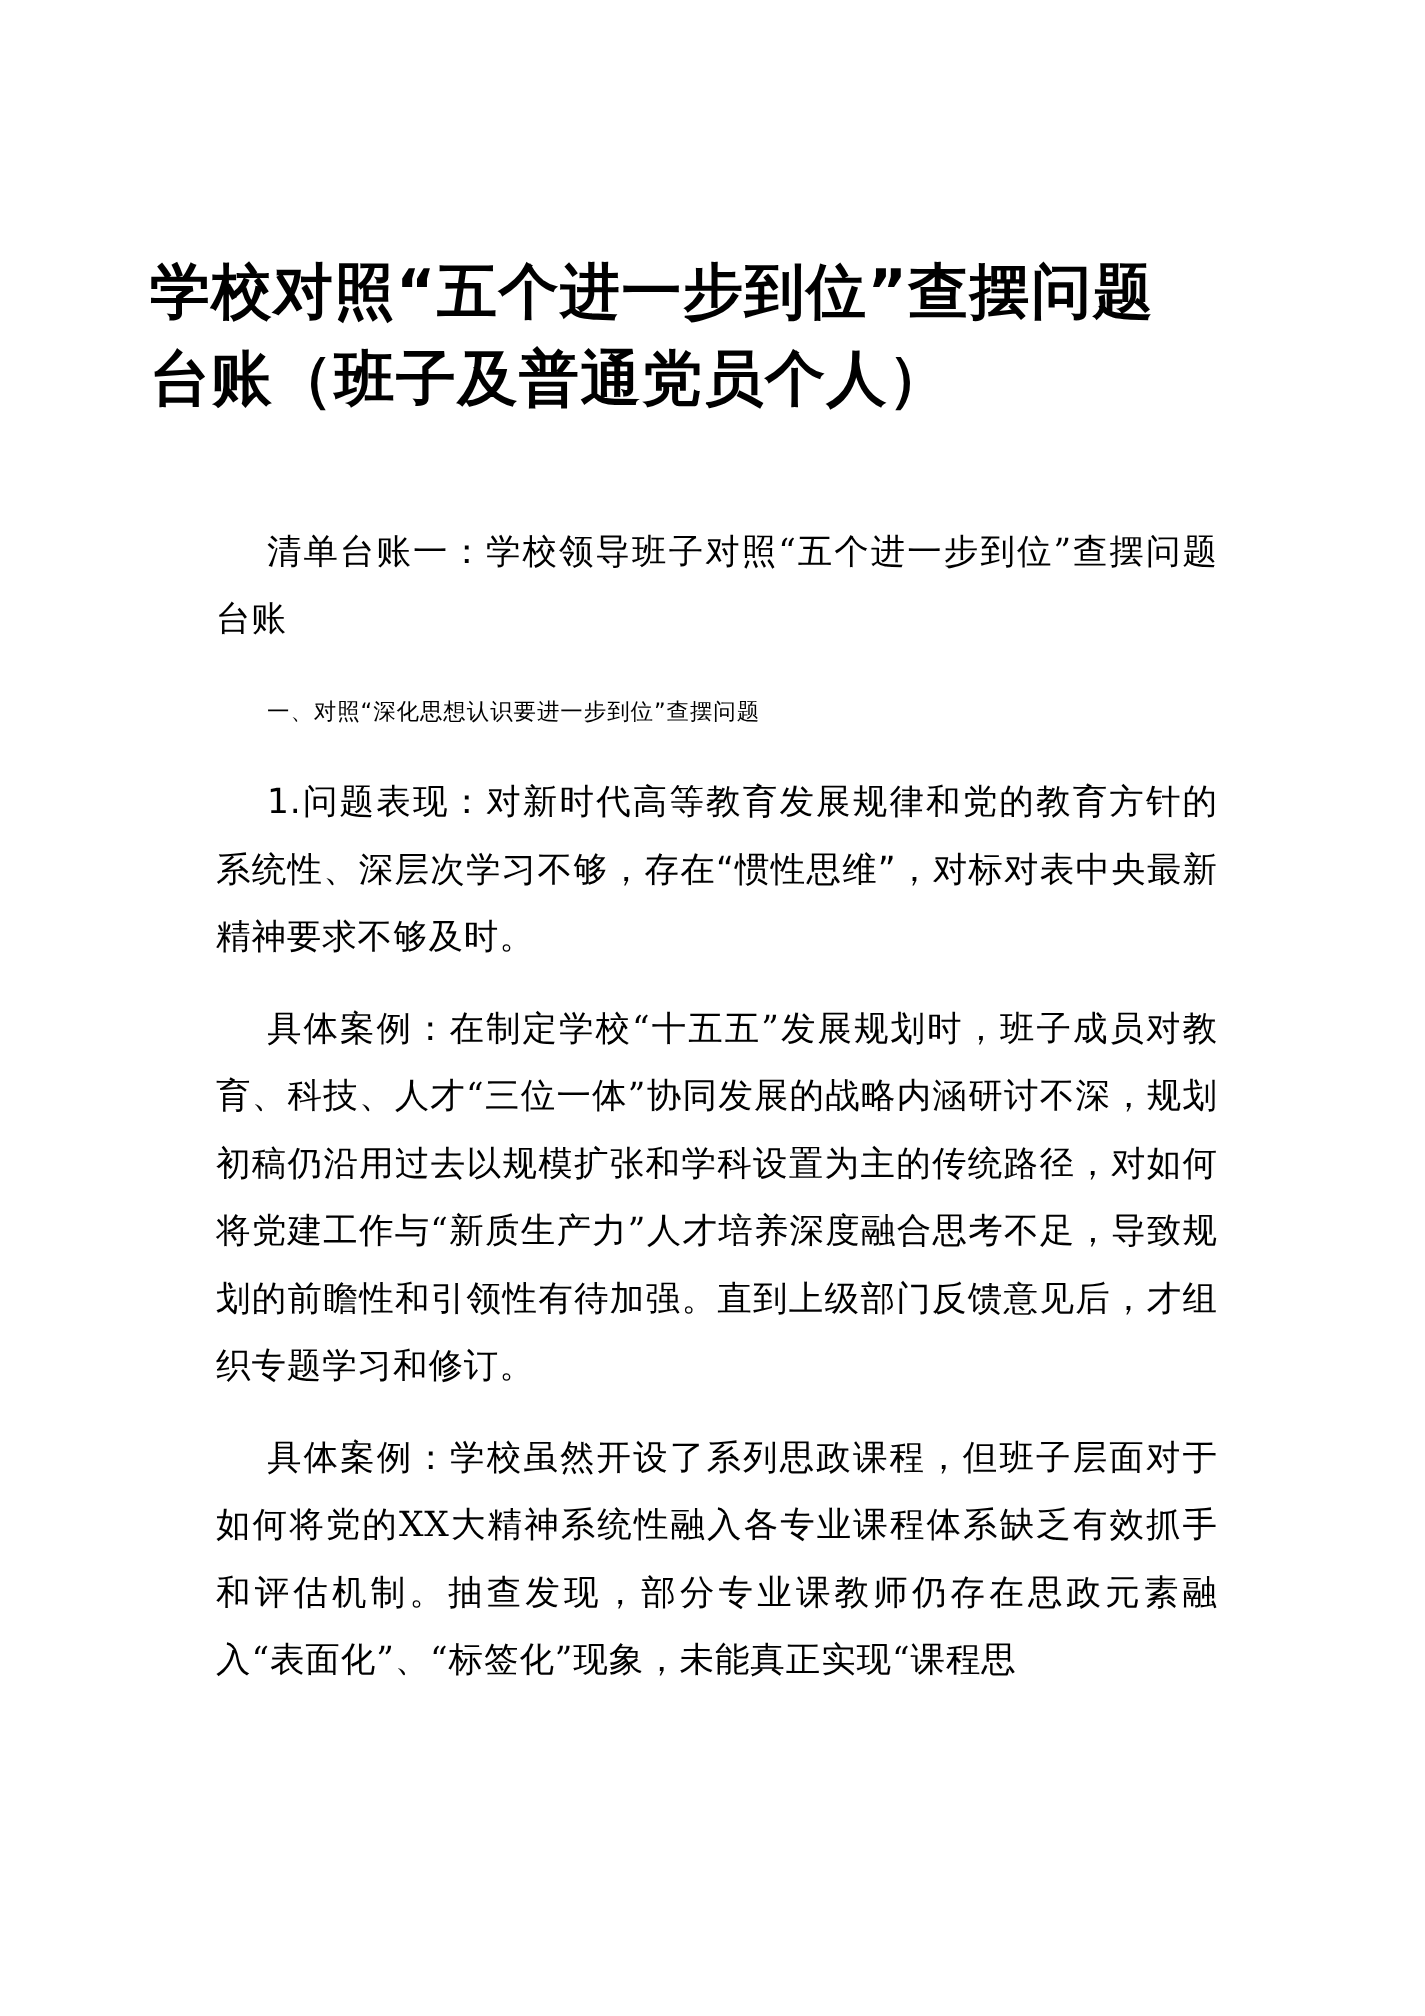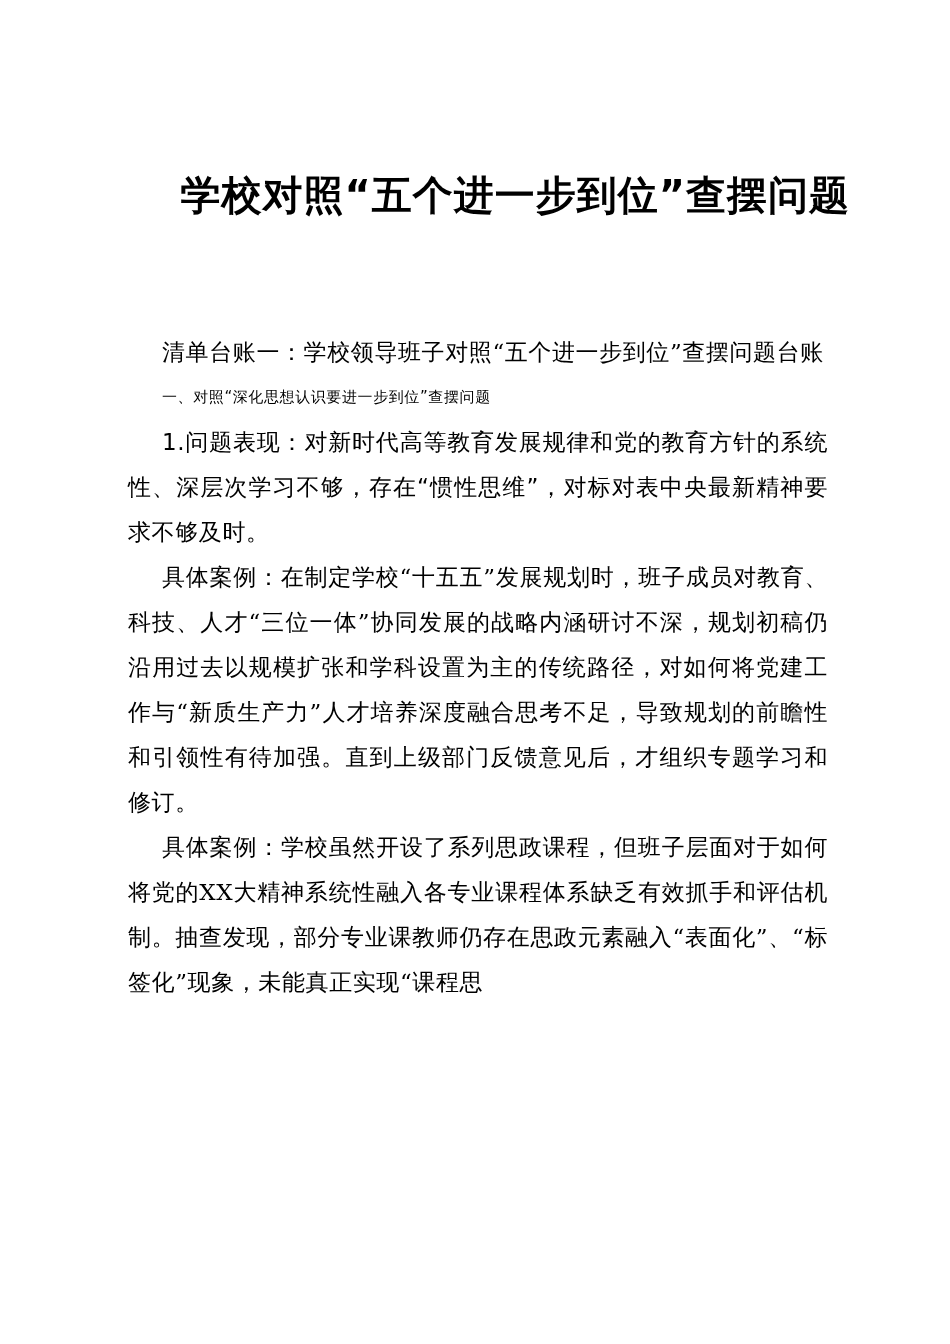--- a/index.html
+++ b/index.html
@@ -21,60 +21,61 @@
       top: 0;
       width: 950px;
       height: 1344px;
       background: #ffffff;
     }
     .title-block {
       position: absolute;
       left: 100px;
       top: 166px;
       width: 750px;
-      text-align: right;
+      text-align: left;
     }
     .title-line {
       font-family: "DejaVu Sans", "Liberation Sans", sans-serif;
       font-weight: bold;
       font-size: 40px;
       line-height: 58px;
       letter-spacing: 1px;
       white-space: nowrap;
     }
     .body-block {
       position: absolute;
       left: 128px;
       top: 330px;
       width: 700px;
     }
     .para {
       font-size: 23px;
       line-height: 45px;
-      margin: 0;
+      margin: 16px;
       text-indent: 34px;
       text-align: justify;
       letter-spacing: 0.6px;
     }
     .para.heading {
       font-family: "DejaVu Sans", "Liberation Sans", sans-serif;
       font-size: 15px;
     }
     .para.bold {
       font-family: "DejaVu Sans", "Liberation Sans", sans-serif;
       font-weight: normal;
     }
   </style>
 </head>
 <body>
 
 <div class="page">
 
   <div class="title-block">
     <div class="title-line">学校对照“五个进一步到位”查摆问题</div>
+    <div class="title-line">台账（班子及普通党员个人）</div>
   </div>
 
   <div class="body-block">
     <p class="para">清单台账一：学校领导班子对照“五个进一步到位”查摆问题台账</p>
     <p class="para heading">一、对照“深化思想认识要进一步到位”查摆问题</p>
     <p class="para bold">1.问题表现：对新时代高等教育发展规律和党的教育方针的系统性、深层次学习不够，存在“惯性思维”，对标对表中央最新精神要求不够及时。</p>
     <p class="para">具体案例：在制定学校“十五五”发展规划时，班子成员对教育、科技、人才“三位一体”协同发展的战略内涵研讨不深，规划初稿仍沿用过去以规模扩张和学科设置为主的传统路径，对如何将党建工作与“新质生产力”人才培养深度融合思考不足，导致规划的前瞻性和引领性有待加强。直到上级部门反馈意见后，才组织专题学习和修订。</p>
     <p class="para">具体案例：学校虽然开设了系列思政课程，但班子层面对于如何将党的XX大精神系统性融入各专业课程体系缺乏有效抓手和评估机制。抽查发现，部分专业课教师仍存在思政元素融入“表面化”、“标签化”现象，未能真正实现“课程思</p>
   </div>
 

